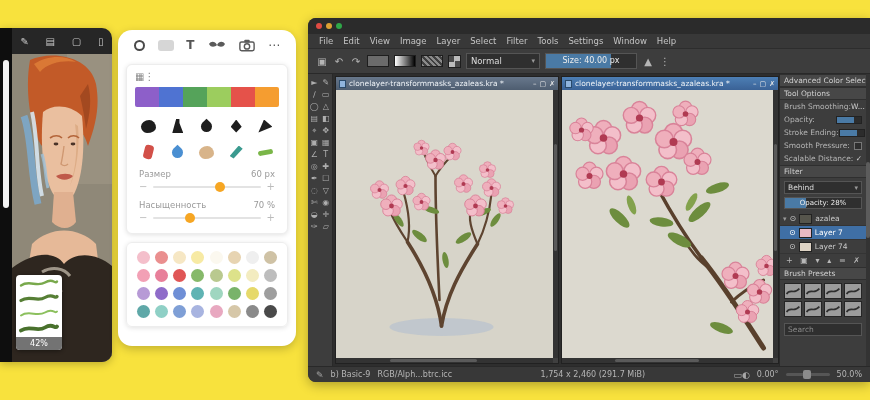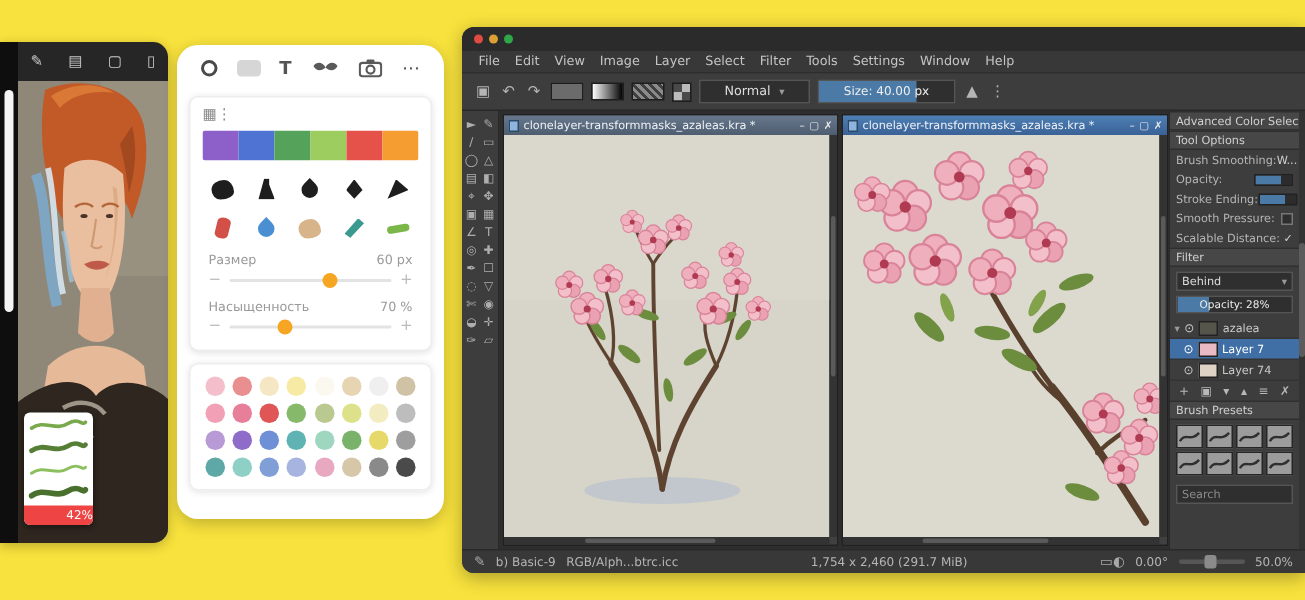--- a/index.html
+++ b/index.html
@@ -10,21 +10,21 @@
   .left-app{position:absolute;left:0;top:28px;width:112px;height:334px;background:#262626;border-radius:0 10px 10px 0;overflow:hidden;box-shadow:0 2px 8px rgba(0,0,0,.25)}
   .la-side{position:absolute;left:0;top:0;bottom:0;width:12px;background:#0e0e0e}
   .la-pill{position:absolute;left:3px;top:32px;width:6px;height:148px;background:#f4f4f4;border-radius:3px}
   .la-toolbar{position:absolute;left:12px;top:0;right:0;height:26px;display:flex;align-items:center;justify-content:space-around;color:#cfcfcf;font-size:10px}
   .la-icn{color:#c9c9c9}
   .la-canvas{position:absolute;left:12px;top:26px;right:0;bottom:0}
   .la-canvas svg{width:100%;height:100%;display:block}
   .la-panel{position:absolute;left:16px;bottom:12px;width:46px;background:#fff;border-radius:4px;overflow:hidden;box-shadow:0 1px 4px rgba(0,0,0,.45)}
   .la-stroke{height:13px;margin:2px 3px}
   .la-stroke svg{width:100%;height:100%;display:block}
-  .la-pct{background:#ef4444;color:#fff;font-size:8px;text-align:right;padding:2px 0}
+  .la-pct{background:#737373;color:#fff;font-size:8px;text-align:center;padding:2px 0}
 
   
   .mid-app{position:absolute;left:118px;top:30px;width:178px;height:316px;background:#fff;border-radius:14px;box-shadow:0 3px 10px rgba(0,0,0,.22);overflow:hidden}
   .ma-toolbar{height:30px;display:flex;align-items:center;justify-content:space-between;padding:0 16px;color:#555}
   .mt-circle{width:11px;height:11px;border:2px solid #4a4a4a;border-radius:50%}
   .mt-rect{width:16px;height:11px;background:#d6d6d6;border-radius:3px}
   .mt-text{font-size:12px;color:#555;font-weight:bold;line-height:1}
   .mt-ic svg{display:block}
   .mt-more{color:#555;font-size:12px;line-height:1}
   .ma-card{margin:4px 8px 8px;border:1px solid #ededed;border-radius:6px;box-shadow:0 1px 5px rgba(0,0,0,.12);background:#fff;padding-bottom:6px}
@@ -59,21 +59,21 @@
   .k-dot{width:6px;height:6px;border-radius:50%}
   .k-menubar{height:15px;background:#383838;display:flex;align-items:center;padding:0 6px;font-size:8.5px;border-bottom:1px solid #2d2d2d;color:#c4c4c4}
   .menu-item{padding:0 5px}
   .k-toolbar{height:25px;background:#3d3d3d;display:flex;align-items:center;gap:5px;padding:0 8px;border-bottom:1px solid #292929;font-size:8.5px}
   .tb-icon{min-width:12px;text-align:center;color:#b5b5b5;font-size:10px}
   .tb-swatch{width:22px;height:12px;border:1px solid #1e1e1e}
   .tb-fg{background:#6b6b6b}
   .tb-grad{background:linear-gradient(90deg,#fff,#000)}
   .tb-pattern{background:repeating-linear-gradient(45deg,#8a8a8a 0 2px,#3f3f3f 2px 4px)}
   .tb-checker{width:13px;height:13px;border:1px solid #1e1e1e;background:conic-gradient(#bbb 25%,#4a4a4a 0 50%,#bbb 0 75%,#4a4a4a 0)}
-  .tb-select{height:16px;background:#2f2f2f;border:1px solid #555;display:flex;align-items:center;justify-content:space-between;padding:0 16px;min-width:74px;color:#ddd}
+  .tb-select{height:16px;background:#2f2f2f;border:1px solid #555;display:flex;align-items:center;justify-content:space-between;padding:0 4px;min-width:74px;color:#ddd}
   .caret{font-size:7px;color:#9a9a9a}
   .tb-slider{position:relative;height:16px;border:1px solid #555;background:#2f2f2f;min-width:92px;text-align:center;font-size:8px;line-height:14px;color:#eee;overflow:hidden}
   .fillb{position:absolute;left:0;top:0;bottom:0;background:#4a7aa5}
   .tb-slider span,.dk-opacity span{position:relative}
 
   .k-mdi{position:absolute;top:56px;bottom:16px;left:0;right:0;background:#2e2e2e}
   .k-toolbox{position:absolute;left:0;top:0;bottom:0;width:25px;background:#3d3d3d;border-right:1px solid #292929;display:grid;grid-template-columns:1fr 1fr;align-content:start;gap:1px;padding:3px 1px}
   .tool{height:11px;font-size:8px;line-height:11px;text-align:center;color:#aeaeae}
   .subwin{position:absolute;top:2px;bottom:2px;border:1px solid #212121;background:#404040}
   .sw1{left:27px;width:224px}

